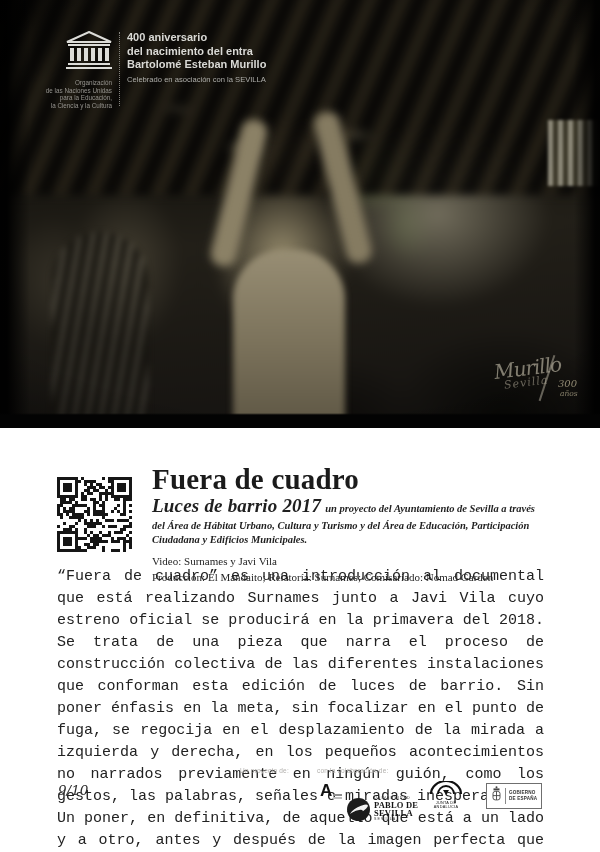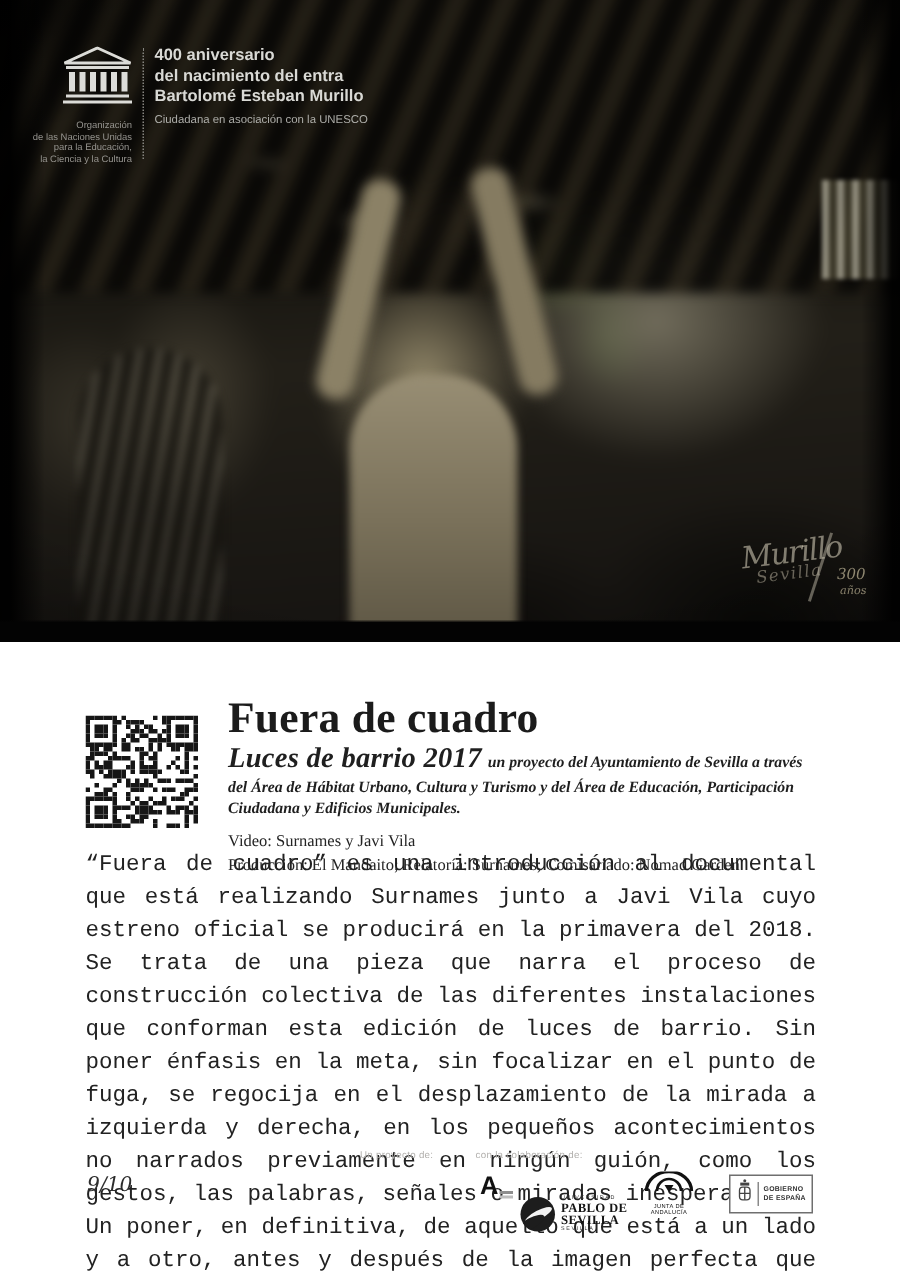--- a/index.html
+++ b/index.html
@@ -42,21 +42,21 @@
     background:repeating-linear-gradient(90deg,#aba795 0 5px,#44402f 5px 10px);}
   .photo .vignette{position:absolute;inset:0;
     background:
       linear-gradient(to top, #030303 0 13px, rgba(0,0,0,0) 15px),
       linear-gradient(to right, rgba(0,0,0,.95) 0 7px, rgba(0,0,0,0) 30px),
       linear-gradient(to left, rgba(0,0,0,.92) 0 5px, rgba(0,0,0,0) 26px),
       radial-gradient(150px 110px at 0% 0%, rgba(0,0,0,.85), rgba(0,0,0,0) 80%),
       radial-gradient(125% 100% at 50% 45%, rgba(0,0,0,0) 52%, rgba(0,0,0,.55) 76%, rgba(0,0,0,.93) 100%);}
 
   
-  .unesco{position:absolute;left:6px;top:31px;display:flex;align-items:flex-start;
+  .unesco{position:absolute;left:30px;top:31px;display:flex;align-items:flex-start;
     font-family:"Liberation Sans",sans-serif;}
   .unesco .col-logo{width:82px;display:flex;flex-direction:column;align-items:flex-end;}
   .unesco .org{margin-top:4px;text-align:right;font-size:6.3px;line-height:7.6px;color:#96948f;}
   .unesco .divider{border-left:1px dotted #85847f;height:74px;margin:1px 7px 0 7px;}
   .unesco .u-line{font-size:11px;font-weight:bold;line-height:13.5px;color:#d9d9d5;}
   .unesco .u-sub{font-size:7.6px;color:#aeaeaa;margin-top:3px;}
 
   
   .signature{position:absolute;left:488px;top:352px;width:92px;height:52px;color:rgba(205,198,178,.6);}
   .sig-name{position:absolute;left:6px;top:4px;font:italic 20px "DejaVu Serif",serif;
@@ -147,21 +147,21 @@
           <div>de las Naciones Unidas</div>
           <div>para la Educación,</div>
           <div>la Ciencia y la Cultura</div>
         </div>
       </div>
       <div class="divider"></div>
       <div class="col-text">
         <div class="u-line">400 aniversario</div>
         <div class="u-line">del nacimiento del entra</div>
         <div class="u-line">Bartolomé Esteban Murillo</div>
-        <div class="u-sub">Ciudadana en asociación con la UNESCO</div>
+        <div class="u-sub">Celebrado en asociación con la SEVILLA</div>
       </div>
     </div>
 
     <div class="signature">
       <div class="sig-name">Murillo</div>
       <div class="sig-city">Sevilla</div>
       <div class="sig-slash"></div>
       <div class="sig-400">300</div>
       <div class="sig-anios">años</div>
     </div>

